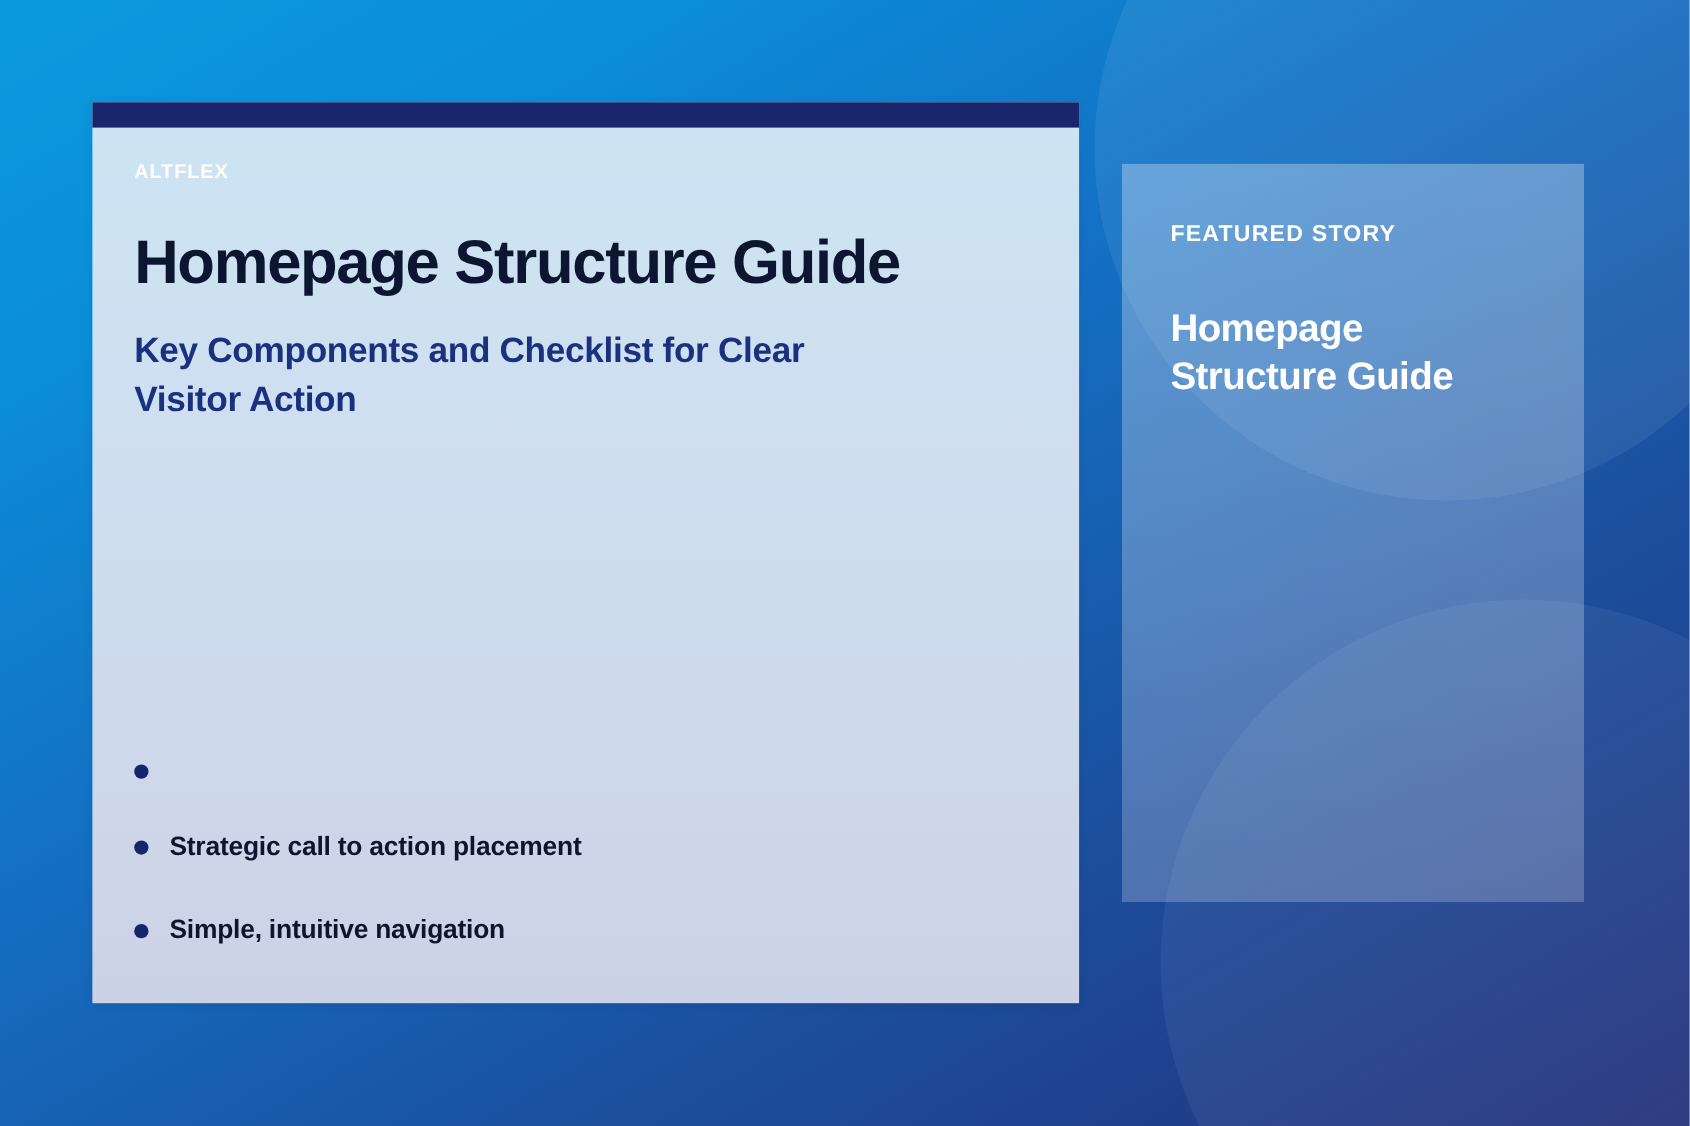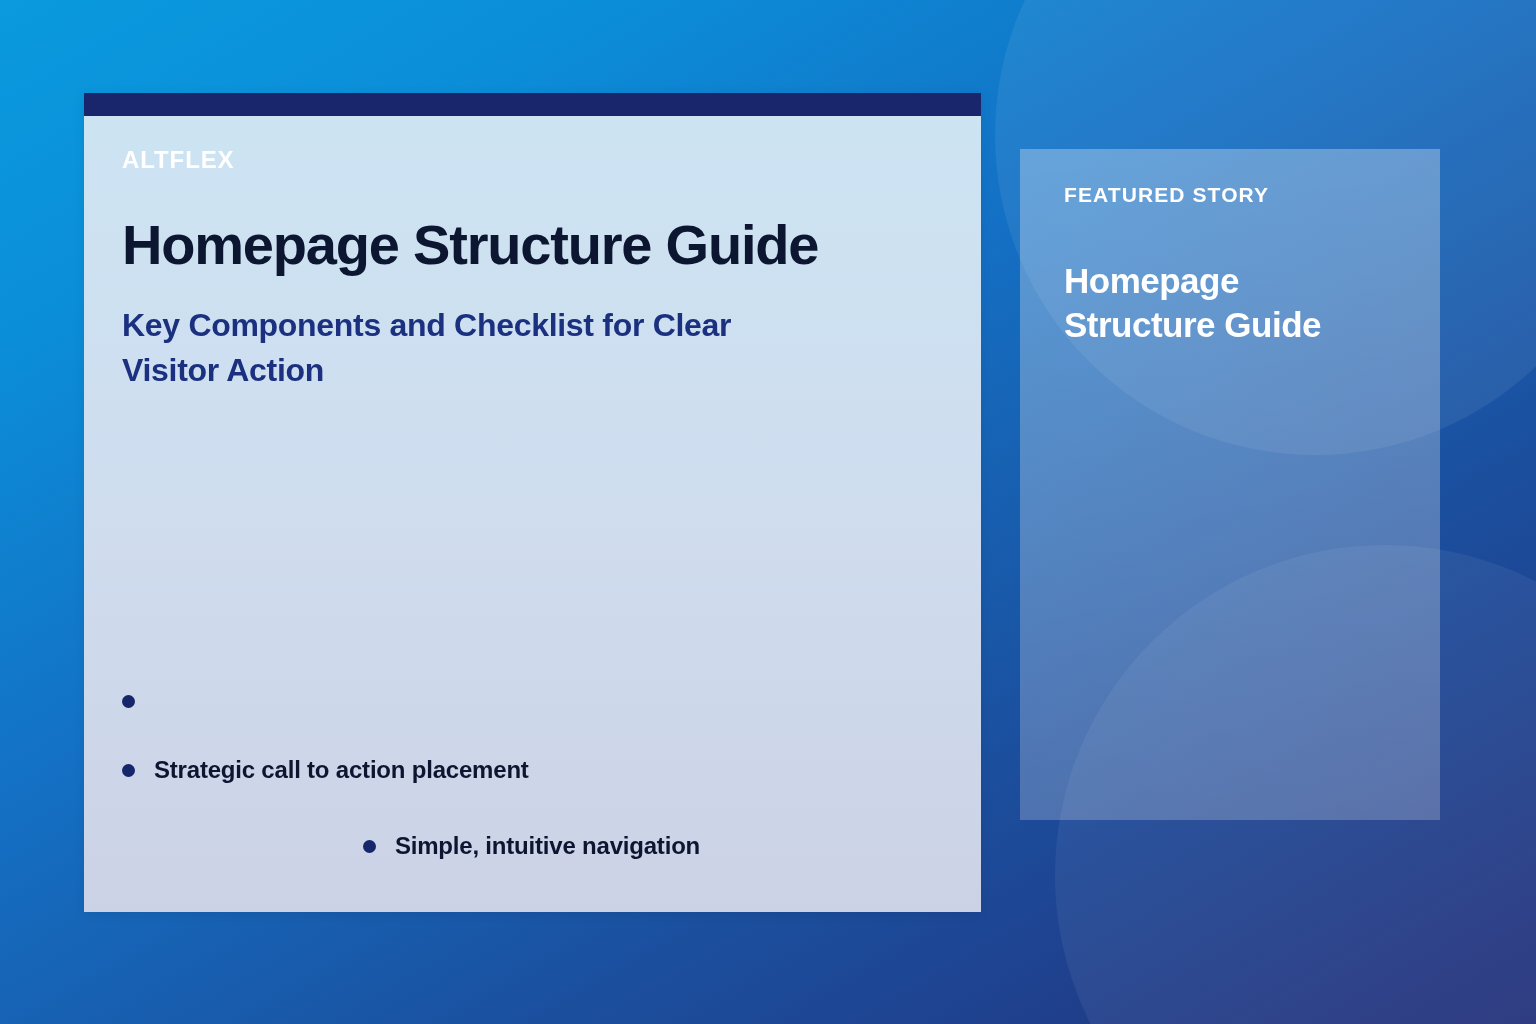--- a/index.html
+++ b/index.html
@@ -63,21 +63,21 @@
     position: absolute;
     left: 0;
     top: 23px;
     right: 0;
     bottom: 0;
     padding: 25px 40px 30px 38px;
     box-sizing: border-box;
   }
 
   .brand {
-    font-size: 24px;
+    font-size: 18px;
     font-weight: 700;
     letter-spacing: 0.9px;
     color: #ffffff;
     margin: 5px 0 0 0;
   }
 
   .headline {
     font-size: 56px;
     line-height: 1.05;
     font-weight: 700;
@@ -102,21 +102,20 @@
     bottom: 52px;
     right: 40px;
   }
   .bullet-row {
     display: flex;
     align-items: center;
     margin-bottom: 48px;
   }
   .bullet-row:last-child {
     margin-bottom: 0;
-    justify-content: center;
   }
   .bullet-dot {
     width: 13px;
     height: 13px;
     border-radius: 50%;
     background: #16266b;
     flex: 0 0 auto;
     margin-right: 19px;
   }
   .bullet-text {
@@ -129,21 +128,21 @@
   
   .side-panel {
     position: absolute;
     left: 1020px;
     top: 149px;
     width: 420px;
     height: 671px;
     background: linear-gradient(180deg, rgba(255,255,255,0.30) 0%, rgba(255,255,255,0.26) 55%, rgba(255,255,255,0.22) 100%);
   }
   .side-inner {
-    padding: 34px 44px 0 44px;
+    padding: 52px 44px 0 44px;
   }
   .side-kicker {
     font-size: 21px;
     font-weight: 700;
     letter-spacing: 1.1px;
     color: #ffffff;
     margin: 0;
   }
   .side-title {
     font-size: 35px;

